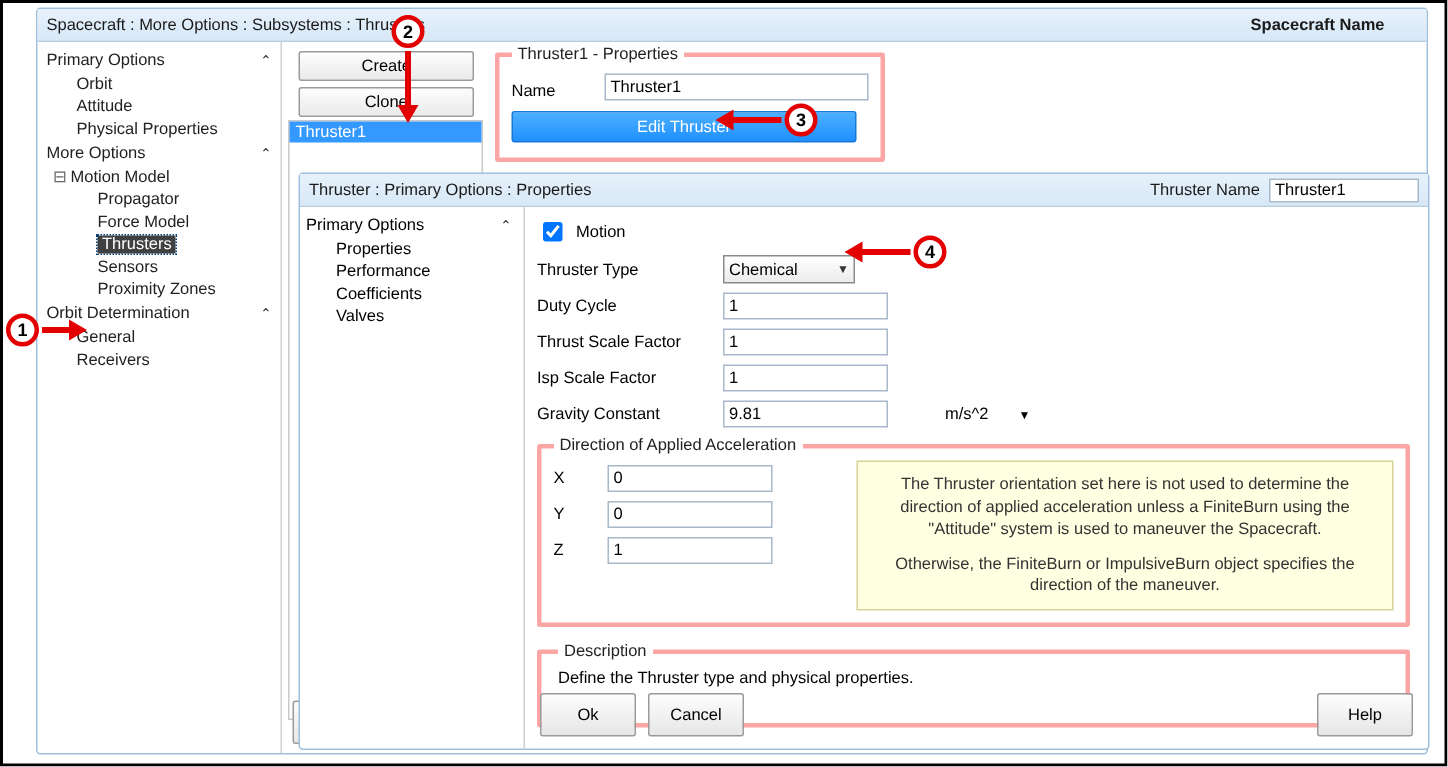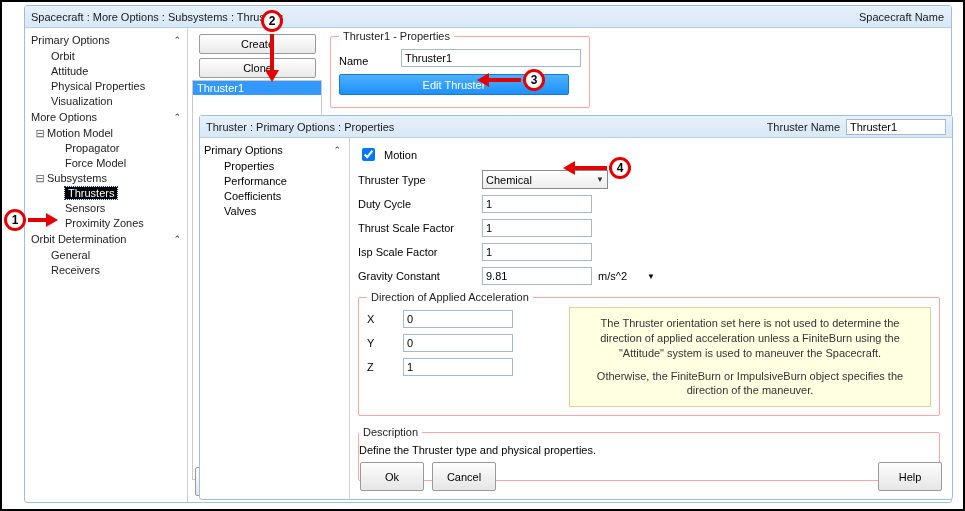--- a/index.html
+++ b/index.html
@@ -10,51 +10,51 @@
   .win2 { left: 197px; top: 113px; width: 754px; height: 385px; }
   .titlebar { background: linear-gradient(#e7f1fb, #d7e8f7); border-bottom: 1px solid #b8cde0; height: 22px; display: flex; align-items: center; padding: 0 6px; color: #1a1a1a; }
   .titlebar .flex { flex: 1; }
   .titlebar input { height: 16px; border: 1px solid #a6b8c9; padding: 0 3px; background: #fff; }
   .win1 .body { position: relative; width: 100%; height: calc(100% - 22px); }
   .tree { position: absolute; left: 0; top: 0; width: 163px; height: 100%; border-right: 1px solid #d0d0d0; padding: 4px 0 0 4px; line-height: 15px; color: #222; }
   .tree-head { display: flex; align-items: center; font-weight: 400; padding: 1px 6px 1px 2px; }
   .tree-head .chev { margin-left: auto; font-size: 9px; color: #333; }
   .tree-item { padding: 0 0 0 22px; }
   .tree-item.d2 { padding-left: 36px; }
-  .tree-item.sel span { background: #000000; color: #fff; padding: 0 3px; outline: 1px dotted #06427a; }
+  .tree-item.sel span { background: #404040; color: #fff; padding: 0 3px; outline: 1px dotted #06427a; }
   .box-sym { display:inline-block; width:10px; text-align:center; margin-right:2px; color:#666;}
   .mid-panel { position: absolute; left: 165px; top: 4px; width: 135px; }
   .mid-panel button { width: 117px; height: 20px; margin: 2px 0 2px 9px; background: linear-gradient(#fdfdfd,#eaeaea); border: 1px solid #9a9a9a; border-radius: 2px; }
   .list-pane { position: absolute; left: 167px; top: 52px; width: 130px; height: 400px; border: 1px solid #c9c9c9; background: #fff; }
   .list-item-sel { background: #3399ff; color: #fff; padding: 1px 4px; }
-  fieldset { border: 1px solid #fca5a5; border-radius: 2px; }
+  fieldset { border: 3px solid #fca5a5; border-radius: 2px; }
   fieldset > legend { padding: 0 4px; color: #222; }
   .propbox1 { position: absolute; left: 303px; top: 2px; width: 260px; height: 78px; padding: 4px 8px 6px; }
   .row { display: flex; align-items: flex-end; gap: 8px; margin: 3px 0; }
   .row label { width: 54px; }
   .row input[type=text] { flex: 1; height: 18px; border: 1px solid #a6b8c9; padding: 0 3px; }
   .edit-btn { width: 230px; height: 21px; margin-top: 4px; background: linear-gradient(#4db0ff,#1e90ff); border: 1px solid #1878d6; color: #fff; border-radius: 2px; }
   .win1-buttons { position: absolute; left: 170px; bottom: 6px; display: flex; gap: 8px; }
   .win1-buttons .help { margin-left: 440px; }
   .dlg-btn { min-width: 64px; height: 29px; background: linear-gradient(#fdfdfd,#e6e6e6); border: 1px solid #9a9a9a; border-radius: 2px; }
 
   .win2 .body { position: relative; width: 100%; height: calc(100% - 22px); }
   .tree2 { position: absolute; left: 0; top: 0; width: 150px; height: 100%; border-right: 1px solid #d0d0d0; padding: 4px 2px; line-height: 15px; }
   .form-area { position: absolute; left: 152px; top: 4px; right: 6px; bottom: 36px; }
   .fa-row { display: flex; align-items: center; margin: 3px 0 6px 6px; gap: 6px; }
   .fa-row .lbl { width: 118px; }
   .fa-row input[type=text] { width: 110px; height: 18px; border: 1px solid #a6b8c9; padding: 0 3px; text-align: left; }
-  .combo { display: inline-flex; align-items: center; width: 126px; height: 19px; border: 1px solid #8a8a8a; background: linear-gradient(#fff,#ececec); padding: 0 3px; }
+  .combo { display: inline-flex; align-items: center; width: 88px; height: 19px; border: 1px solid #8a8a8a; background: linear-gradient(#fff,#ececec); padding: 0 3px; }
   .combo .cv { flex:1; }
   .combo .dd { font-size:8px; color:#333; }
-  .unit { margin-left: 0; display:inline-flex; align-items:center; gap:20px;}
+  .unit { margin-left: 32px; display:inline-flex; align-items:center; gap:20px;}
   .dirbox { margin: 6px 6px 0 6px; padding: 4px 8px 8px; display:flex; gap:12px;}
   .dirbox .coords{ width:190px;}
   .dirbox .note { flex:1; background:#ffffe1; border:1px solid #d6d29a; padding:8px 10px; text-align:center; color:#333; line-height:1.35;}
-  .descbox { margin: 10px 6px 0 6px; padding: 6px 0 24px; }
+  .descbox { margin: 10px 6px 0 6px; padding: 6px 11px 24px; }
   .win2-buttons { position:absolute; left:160px; bottom:8px; right:10px; display:flex; gap:8px;}
   .win2-buttons .spacer{flex:1;}
   
   .callout { position:absolute; width:22px; height:22px; border:3px solid #e30000; border-radius:50%; background:#fff; color:#000; font-weight:700; display:flex; align-items:center; justify-content:center; z-index:50; font-size:12px;}
   .arrow-r { position:absolute; height:0; z-index:49; }
   .arrow-r .shaft { position:absolute; top:-2px; left:0; right:10px; height:4px; background:#e30000;}
   .arrow-r .head { position:absolute; right:0; top:-7px; width:0; height:0; border-top:7px solid transparent; border-bottom:7px solid transparent; border-left:12px solid #e30000;}
   .arrow-l { position:absolute; height:0; z-index:49;}
   .arrow-l .shaft{ position:absolute; top:-2px; left:10px; right:0; height:4px; background:#e30000;}
   .arrow-l .head{ position:absolute; left:0; top:-7px; width:0;height:0;border-top:7px solid transparent;border-bottom:7px solid transparent;border-right:12px solid #e30000;}
@@ -64,40 +64,38 @@
 </style>
 </head>
 <body>
 
 <div class="outer-frame">
 
   <div class="window win1">
     <div class="titlebar">
       <span>Spacecraft : More Options : Subsystems : Thrusters</span>
       <span class="flex"></span>
-      <span style="margin-right:1px;">Spacecraft Name</span>
+      <span style="margin-right:22px;font-weight:bold;">Spacecraft Name</span>
     </div>
     <div class="body">
       <div class="tree">
         <div class="tree-head">
             <span>Primary Options</span>
             <span class="chev">⌃</span>
           </div>
         <div class="tree-item"><span>Orbit</span></div>
         <div class="tree-item"><span>Attitude</span></div>
         <div class="tree-item"><span>Physical Properties</span></div>
-        <div class="tree-item"><span>Visualization</span></div>
         <div class="tree-head">
             <span>More Options</span>
             <span class="chev">⌃</span>
           </div>
         <div class="tree-item" style="padding-left:6px"><span class="box-sym">⊟</span><span>Motion Model</span></div>
         <div class="tree-item d2"><span>Propagator</span></div>
         <div class="tree-item d2"><span>Force Model</span></div>
-        <div class="tree-item" style="padding-left:6px"><span class="box-sym">⊟</span><span>Subsystems</span></div>
         <div class="tree-item d2 sel"><span>Thrusters</span></div>
         <div class="tree-item d2"><span>Sensors</span></div>
         <div class="tree-item d2"><span>Proximity Zones</span></div>
         <div class="tree-head">
             <span>Orbit Determination</span>
             <span class="chev">⌃</span>
           </div>
         <div class="tree-item"><span>General</span></div>
         <div class="tree-item"><span>Receivers</span></div>
       </div>

